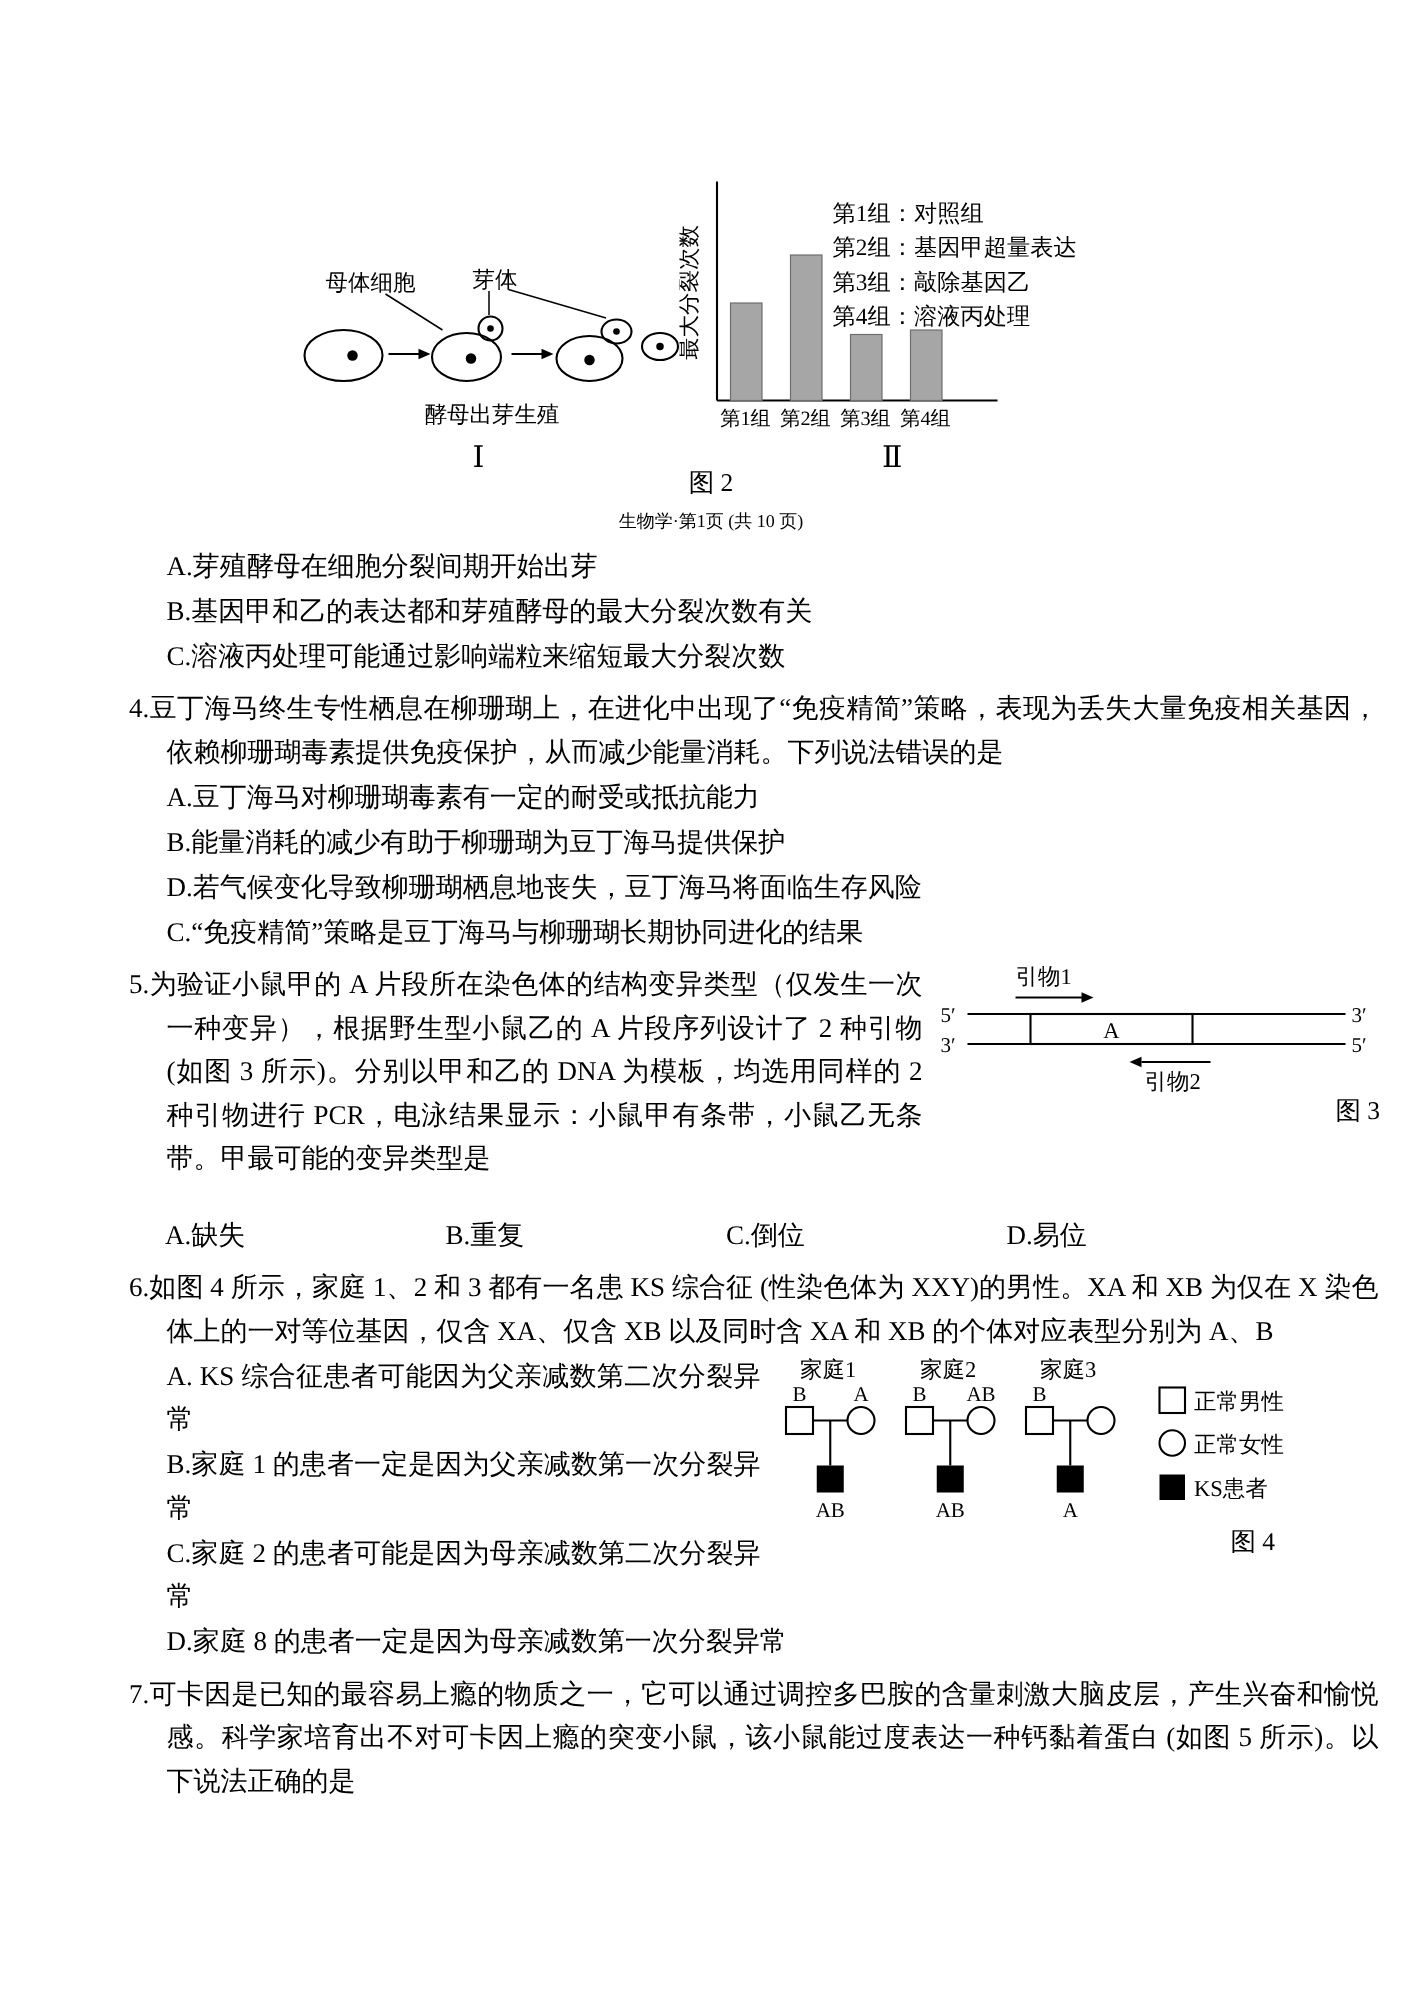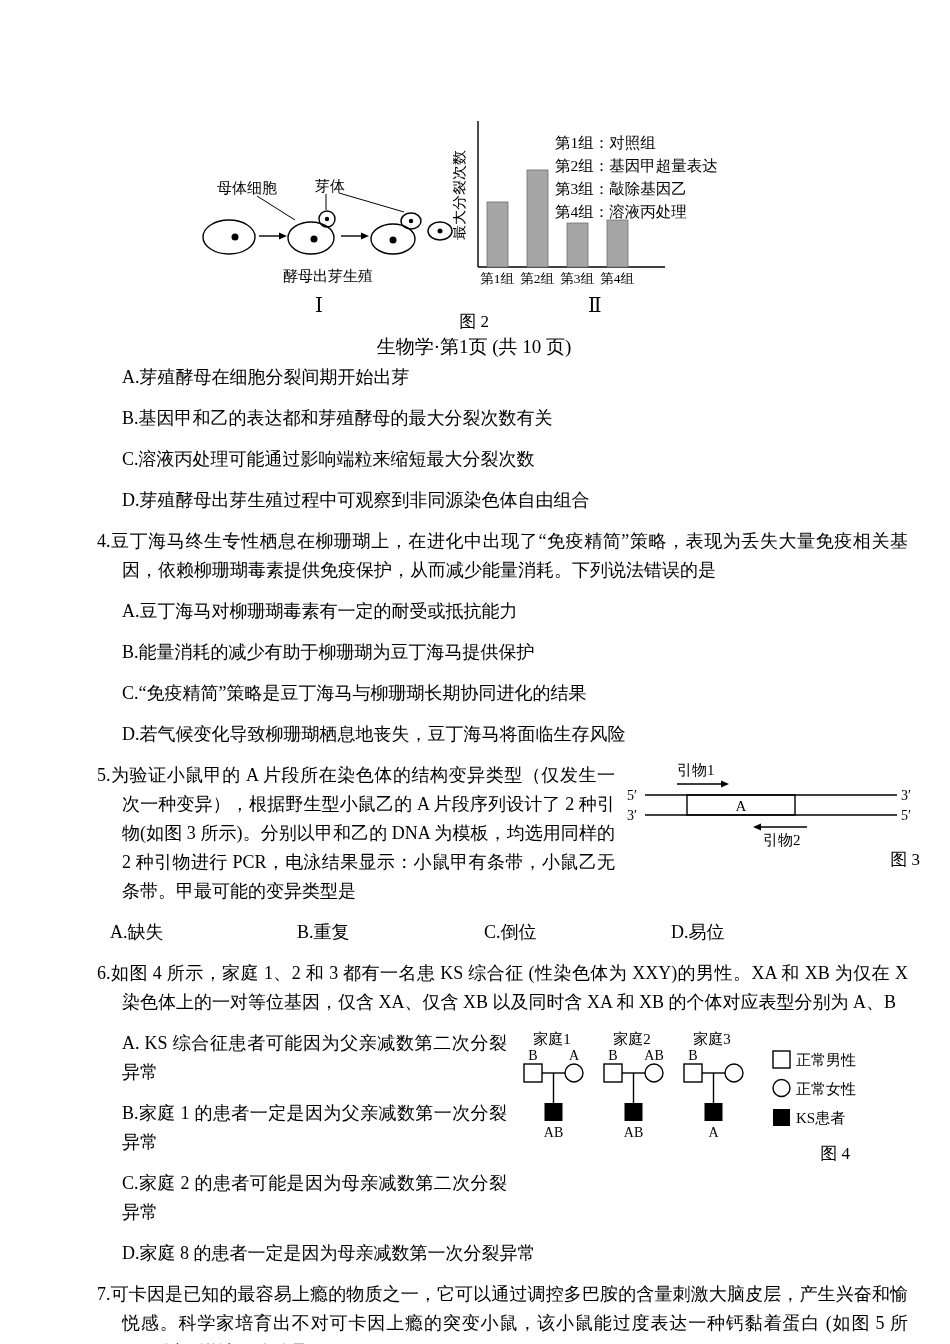--- a/index.html
+++ b/index.html
@@ -1,43 +1,43 @@
 <!DOCTYPE html>
 <html><head>
 <meta charset="utf-8">
 <style>
   *{box-sizing:border-box}
   html,body{margin:0;padding:0}
   body{width:950px;height:1344px;background:#fff;color:#000;
        font-family:"Liberation Serif","DejaVu Serif",serif;
        font-size:18px;line-height:29px}
   .sheet{position:relative;padding:115px 30px 0 85px}
-  p{margin:12px;text-align:justify}
+  p{margin:1px;text-align:justify}
   .hang{padding-left:25px;text-indent:-25px}
   .cont{padding-left:25px}
   .opt{padding-left:25px}
   .q{margin-top:6px}
   .q3{margin-top:18px}
   
   .fig2{position:relative;height:230px}
   .yeast{position:absolute;left:112px;top:64px}
   .chart{position:absolute;left:368px;top:0}
   .fig2-legend{position:absolute;left:470px;top:16px;font-size:15.5px;line-height:23px;white-space:nowrap}
   .part-label{position:absolute;top:176px;font-size:20px}
   .pl1{left:230px}
   .pl2{left:503px}
   .full-center{position:absolute;left:-85px;width:948px;text-align:center}
   .fig2-caption{top:196px;font-size:17px;line-height:22px}
-  .page-footer{top:221px;font-size:19px;line-height:22px}
+  .page-footer{top:221px;font-size:12px;line-height:22px}
   
   .fig3-float{float:right;width:295px;margin:2px 0 6px 10px}
   .fig4-float{float:right;width:405px;margin:2px 0 8px 8px}
   .fig-caption{text-align:right;font-size:17px;line-height:22px}
   .fig4-caption{padding-right:70px}
-  .q5-opts{display:flex;padding-left:25px;margin-top:8px}
+  .q5-opts{display:flex;padding-left:25px;margin-top:22px}
   .q5-opts span{width:187px}
   .q7{clear:both}
   
   svg{display:block}
   svg text{font-family:"Liberation Serif","DejaVu Serif",serif;fill:#000}
   .axis{stroke:#000;stroke-width:1.4}
   .thin{stroke:#000;stroke-width:1}
   .cell{fill:none;stroke:#000;stroke-width:1.4}
   .bar{stroke:#6f6f6f;stroke-width:0.8}
   .t15{font-size:15px}
@@ -106,29 +106,28 @@
     <div class="part-label pl2">Ⅱ</div>
 
     <div class="full-center fig2-caption">图 2</div>
     <div class="full-center page-footer">生物学·第1页 (共 10 页)</div>
   </div>
 
   <div class="q3">
     <p class="opt">A.芽殖酵母在细胞分裂间期开始出芽</p>
     <p class="opt">B.基因甲和乙的表达都和芽殖酵母的最大分裂次数有关</p>
     <p class="opt">C.溶液丙处理可能通过影响端粒来缩短最大分裂次数</p>
-    <p class="opt">D.芽殖酵母出芽生殖过程中可观察到非同源染色体自由组合</p>
   </div>
 
   <div class="q">
     <p class="hang">4.豆丁海马终生专性栖息在柳珊瑚上，在进化中出现了“免疫精简”策略，表现为丢失大量免疫相关基因，依赖柳珊瑚毒素提供免疫保护，从而减少能量消耗。下列说法错误的是</p>
     <p class="opt">A.豆丁海马对柳珊瑚毒素有一定的耐受或抵抗能力</p>
     <p class="opt">B.能量消耗的减少有助于柳珊瑚为豆丁海马提供保护</p>
+    <p class="opt">D.若气候变化导致柳珊瑚栖息地丧失，豆丁海马将面临生存风险</p>
     <p class="opt">C.“免疫精简”策略是豆丁海马与柳珊瑚长期协同进化的结果</p>
-    <p class="opt">D.若气候变化导致柳珊瑚栖息地丧失，豆丁海马将面临生存风险</p>
   </div>
 
   <div class="q">
     <div class="fig3-float">
       <svg width="295" height="86" viewBox="0 0 295 86">
         <text class="t15" x="52" y="12">引物1</text>
         <line class="axis" x1="52" y1="21" x2="97" y2="21"></line>
         <polygon points="104,21 96,17.5 96,24.5"></polygon>
         <text class="t14" x="2" y="37">5′</text>
         <line class="axis" x1="20" y1="32" x2="272" y2="32"></line>

